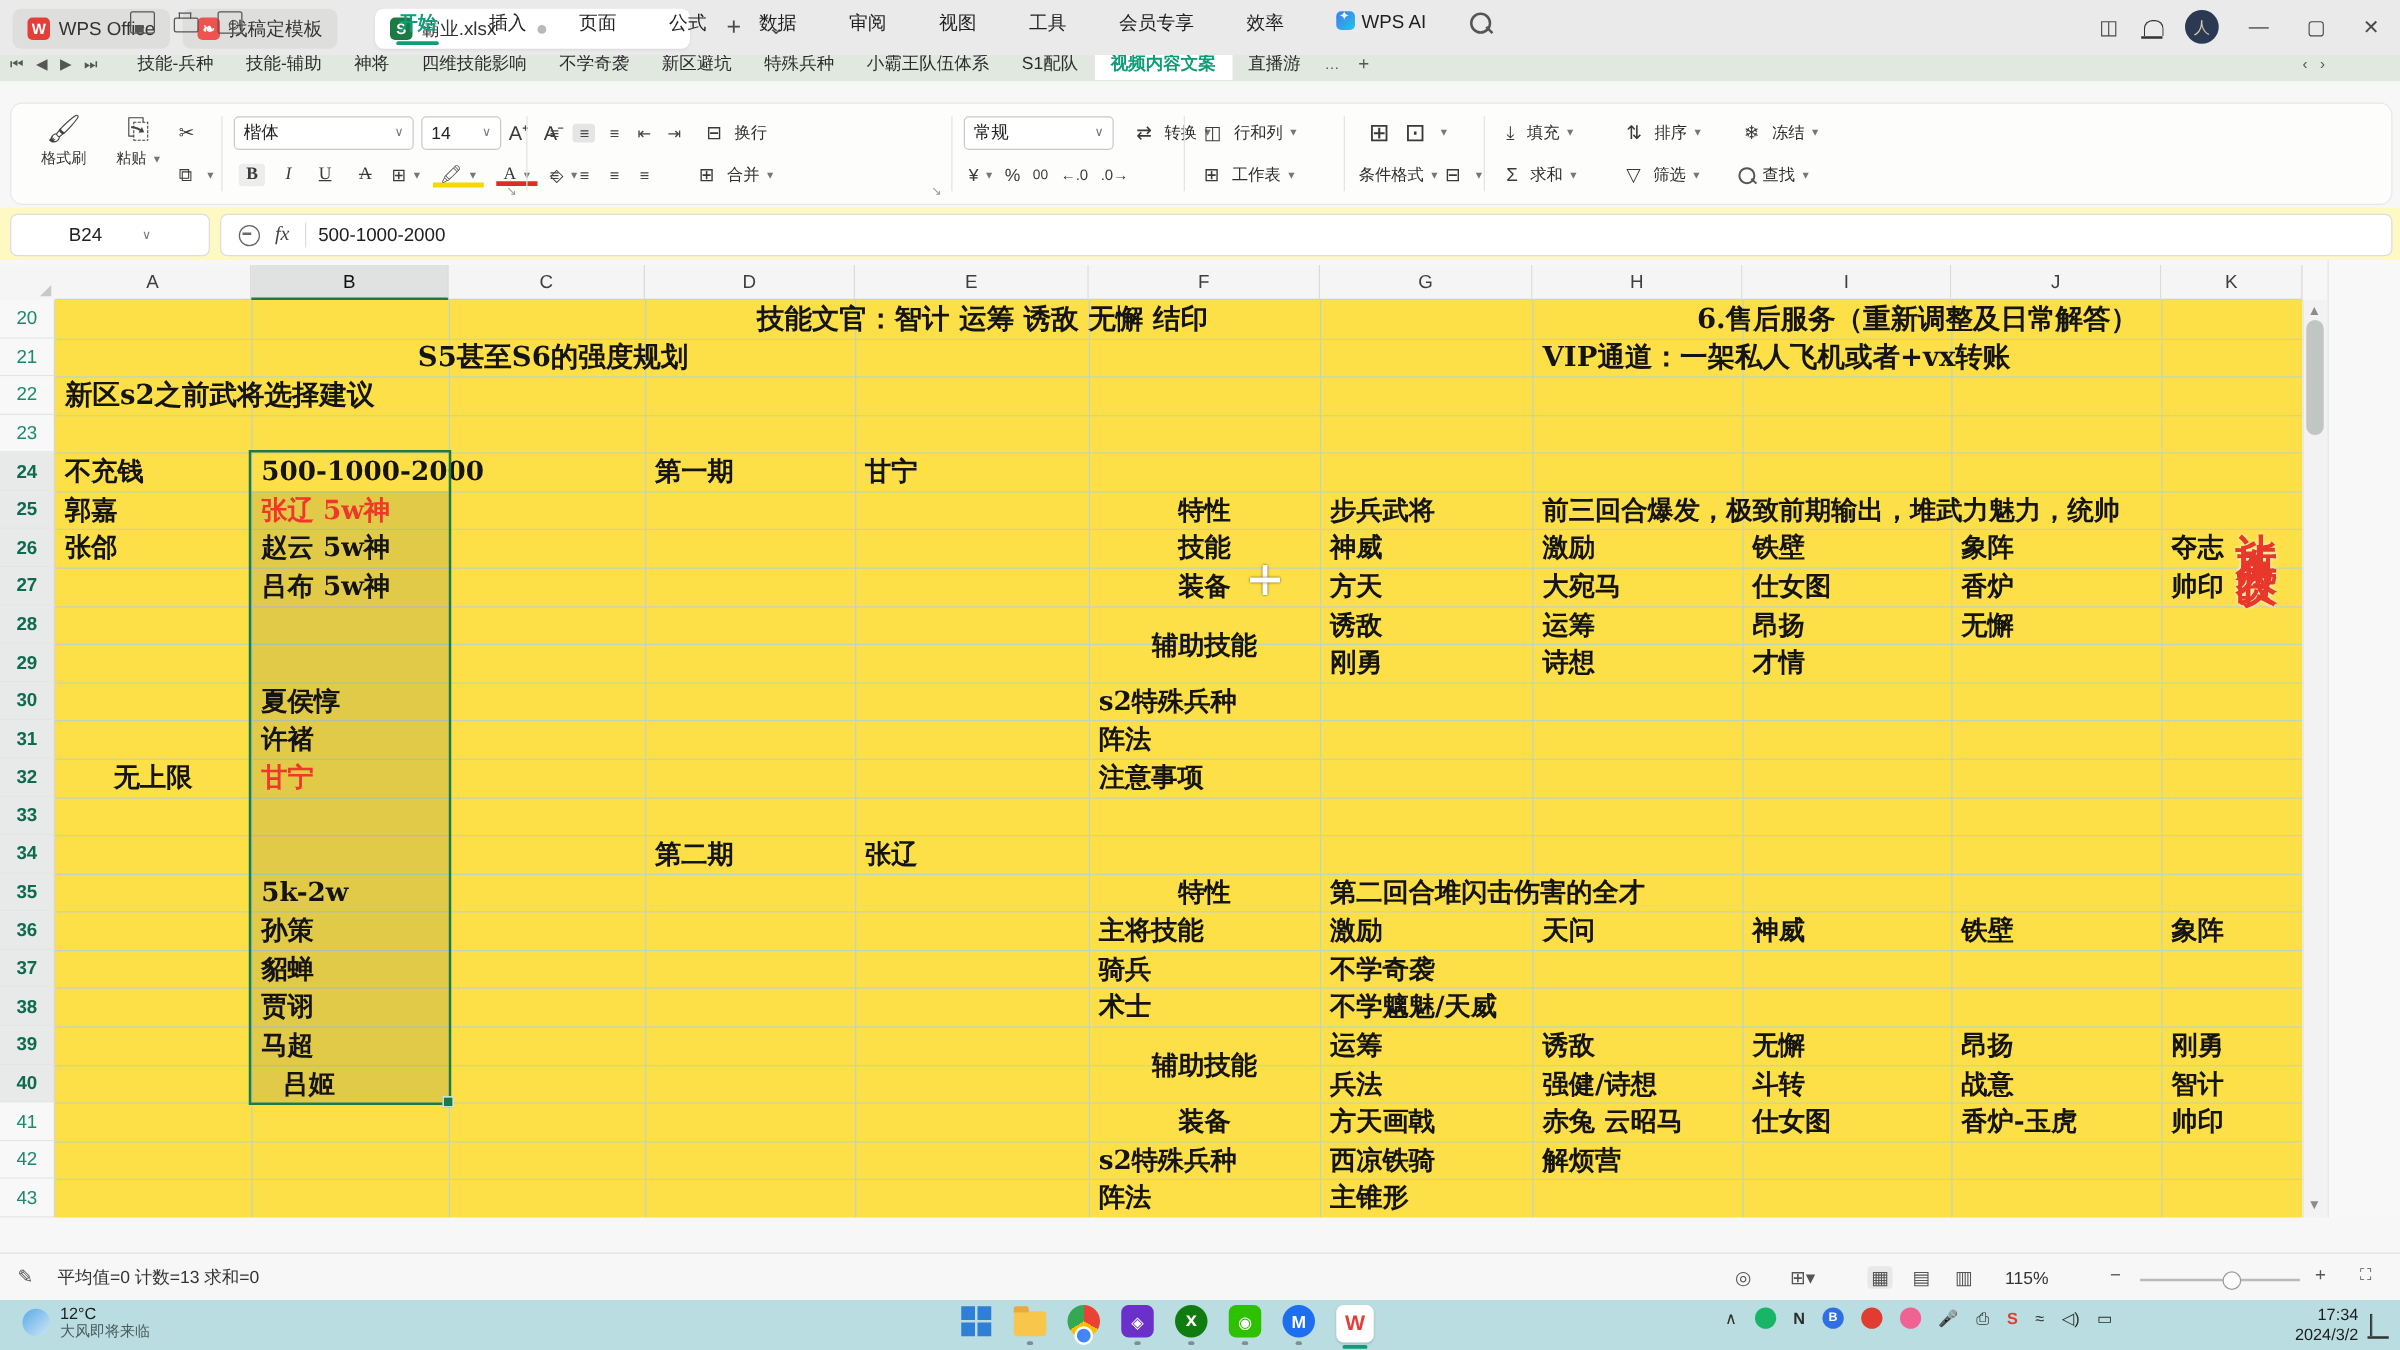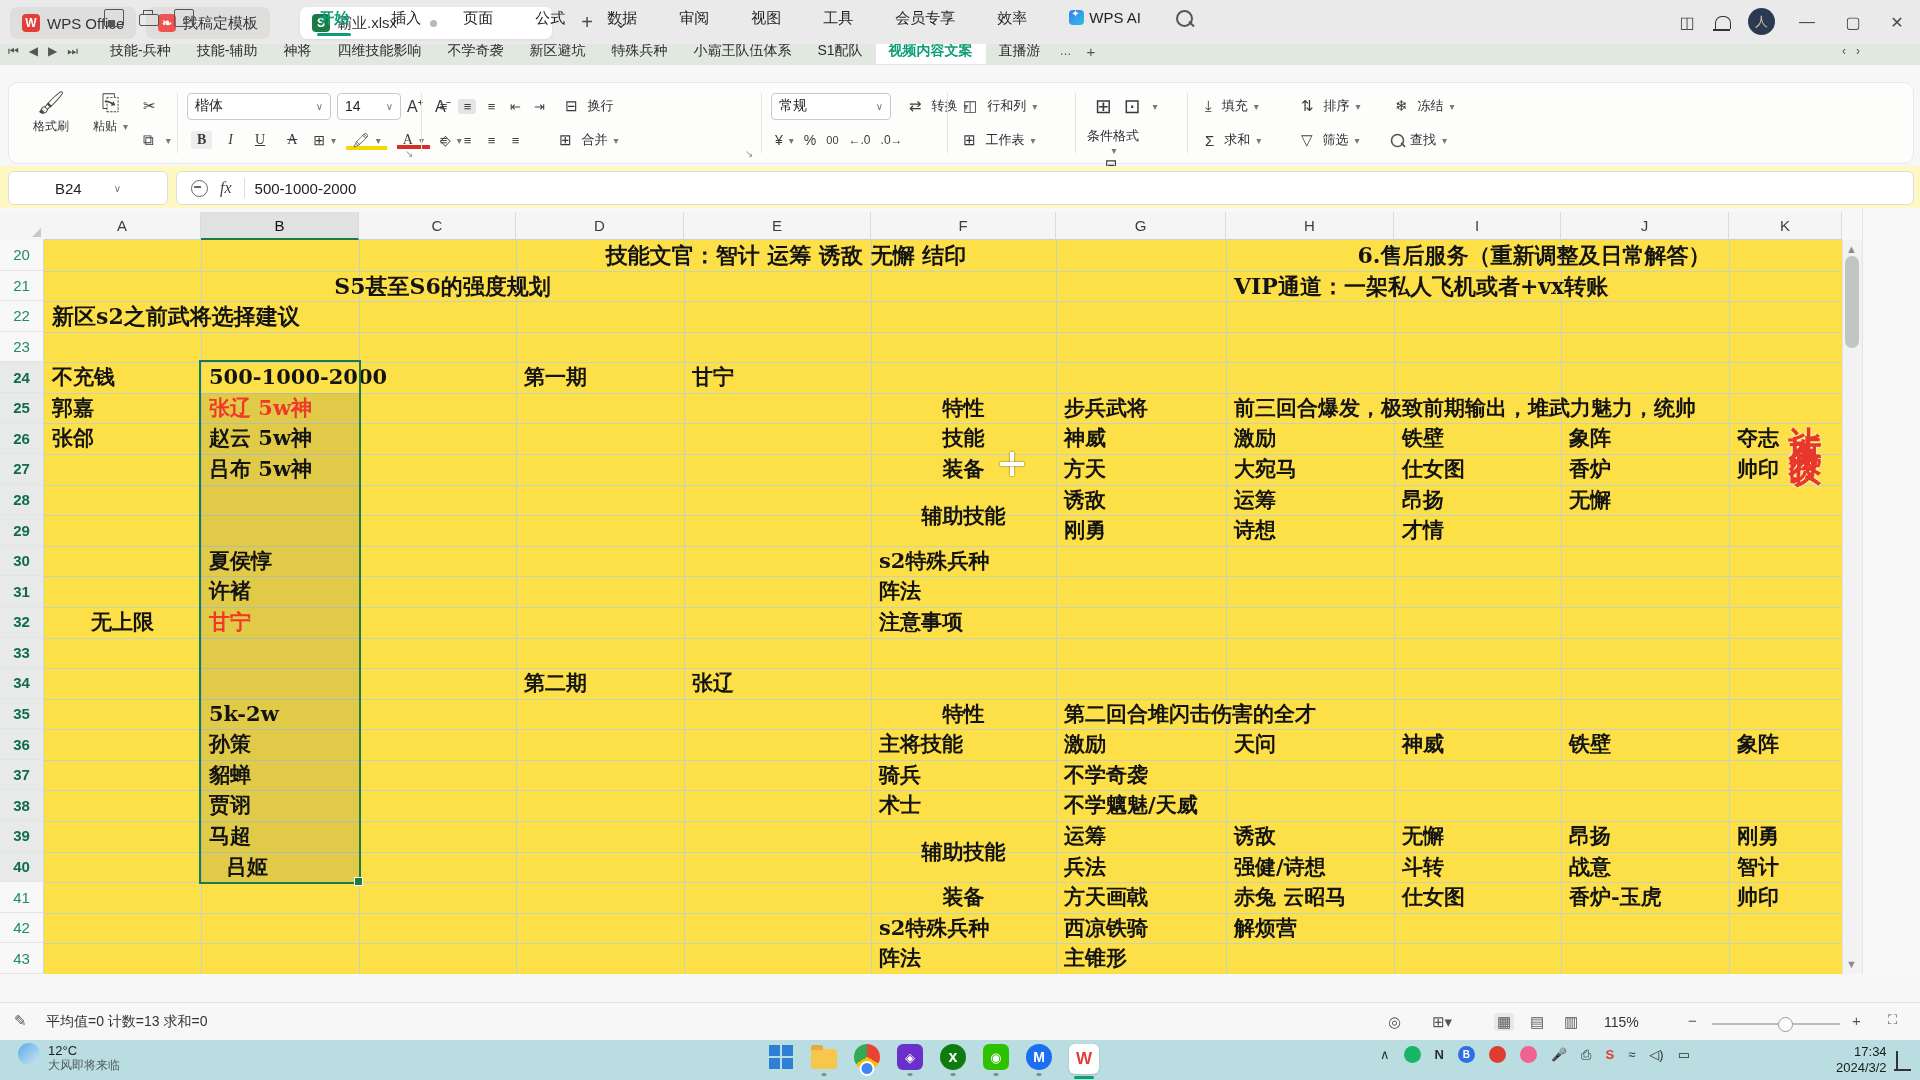--- a/index.html
+++ b/index.html
@@ -109,21 +109,21 @@
   .stab.active{background:#fff;color:#0e9d77;font-weight:bold;}
   
   #statusbar{left:0;top:1002px;width:1920px;height:38px;background:#f6f7f6;border-top:1px solid #e0e1e0;}
   .st-ic{color:#555;font-size:15px;}
   #st-summary{left:46px;top:10px;font-size:14px;color:#333;}
   .view-ic{font-size:15px;color:#555;}
   #zoomslider{left:1712px;top:20px;width:128px;height:2px;background:#b9bab9;}
   #zoomknob{left:1778px;top:14px;width:13px;height:13px;border-radius:50%;background:#fdfdfd;border:1px solid #9a9b9a;}
   
   #taskbar{left:0;top:1040px;width:1920px;height:40px;background:#b9dde1;}
-  #weather{left:18px;top:3px;display:flex;gap:8px;}
+  #weather{left:18px;top:3px;display:flex;align-items:center;gap:8px;}
   .w-ic{width:22px;height:22px;border-radius:50%;background:linear-gradient(135deg,#5aa9e6,#cfe8f7);}
   .w-temp{font-size:13px;color:#1d1d1d;line-height:15px;}
   .w-desc{font-size:12px;color:#4c5c5e;line-height:14px;}
   #centericons{left:768px;top:4px;display:flex;align-items:flex-start;gap:17px;}
   .tico{width:26px;height:26px;border-radius:6px;position:relative;display:flex;align-items:center;justify-content:center;}
   .tdot::after{content:"";position:absolute;left:50%;transform:translateX(-50%);bottom:-6px;width:5px;height:3px;border-radius:2px;background:#7e8f90;}
   .win{display:grid;grid-template-columns:11px 11px;grid-template-rows:11px 11px;gap:2px;}
   .win span{background:#2f7fd6;}
   .folder{width:26px;height:20px;background:#f8c64a;border-radius:3px;position:relative;margin-top:4px;}
   .folder::before{content:"";position:absolute;left:0;top:-4px;width:12px;height:5px;background:#e9a93c;border-radius:2px 2px 0 0;}
@@ -308,21 +308,21 @@
     <span class="rlabel">工作表</span>
       <span class="chev">▾</span>
   </div>
   <div class="rgroup-sep" style="left:1066px;"></div>
 
   <div class="rrow1" style="left:1080px;">
     <span class="ric" style="font-size:20px;">⊞</span>
     <span class="ric" style="font-size:20px;">⊡</span>
       <span class="chev">▾</span>
   </div>
-  <div class="rrow2" style="left:1074px;flex-direction:column;">
+  <div class="rrow2" style="left:1074px;">
     <span class="rlabel">条件格式</span>
       <span class="chev">▾</span>
     <span class="ric">⊟</span>
       <span class="chev">▾</span>
   </div>
   <div class="rgroup-sep" style="left:1178px;"></div>
 
   <div class="rrow1" style="left:1190px;">
     <span class="ric">⤓</span>
     <span class="rlabel">填充</span>

